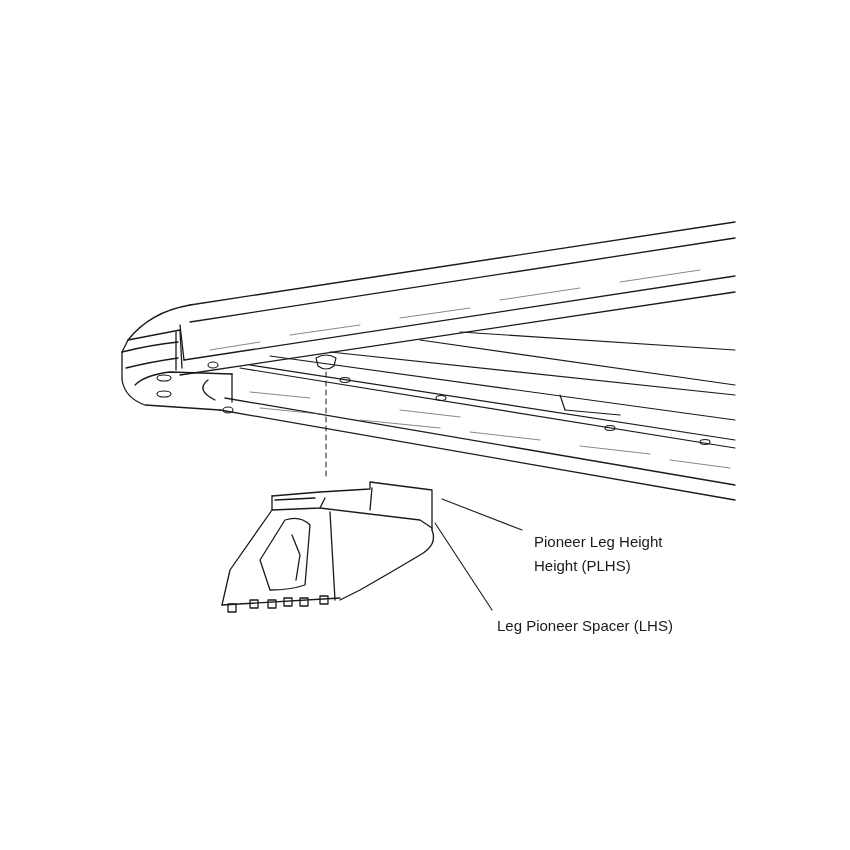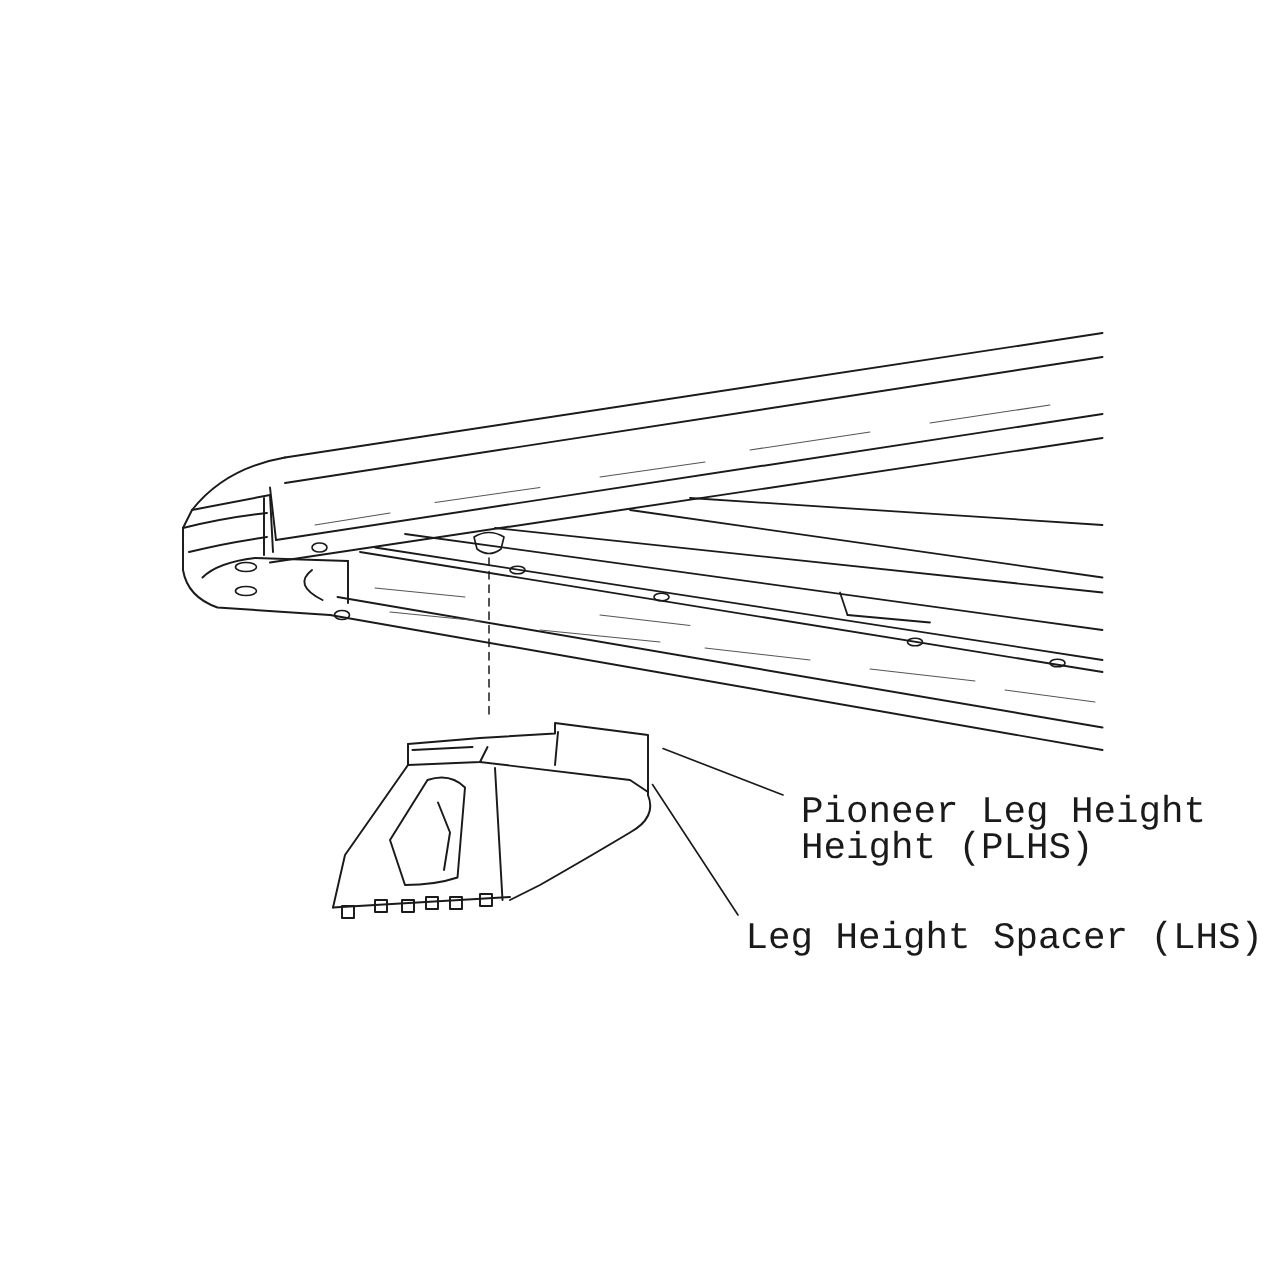--- a/index.html
+++ b/index.html
@@ -1,18 +1,18 @@
 <!DOCTYPE html>
 <html><head>
 <meta charset="utf-8">
 <style>
   html, body { margin: 0; padding: 0; background: #ffffff; }
   body { width: 850px; height: 850px; position: relative; overflow: hidden; font-family: "Liberation Sans", sans-serif; }
   svg.art { position: absolute; left: 0; top: 0; }
-  .label { position: absolute; font-family: Liberation Mono, monospace; font-size: 25px; color: #1a1a1a; line-height: 24px; white-space: nowrap; }
+  .label { position: absolute; font-family: Liberation Sans, sans-serif; font-size: 15px; color: #1a1a1a; line-height: 24px; white-space: nowrap; }
   #lbl-plhs { left: 534px; top: 530px; }
   #lbl-lhs { left: 497px; top: 614px; }
 </style>
 </head>
 <body>
 
 <svg class="art" width="850" height="850" viewBox="0 0 850 850" fill="none" stroke="#1a1a1a" stroke-linecap="round" stroke-linejoin="round">
 
   <g stroke-width="1.3">
     <path d="M190 305 L735 222"></path>
@@ -100,14 +100,14 @@
     <path d="M442 499 L522 530"></path>
     <path d="M435 523 L492 610"></path>
   </g>
 </svg>
 
 <div class="label" id="lbl-plhs">
   <div>Pioneer Leg Height</div>
   <div>Height (PLHS)</div>
 </div>
 <div class="label" id="lbl-lhs">
-  <div>Leg Height Spacer (LHS)</div>
+  <div>Leg Pioneer Spacer (LHS)</div>
 </div>
 
 </body></html>

